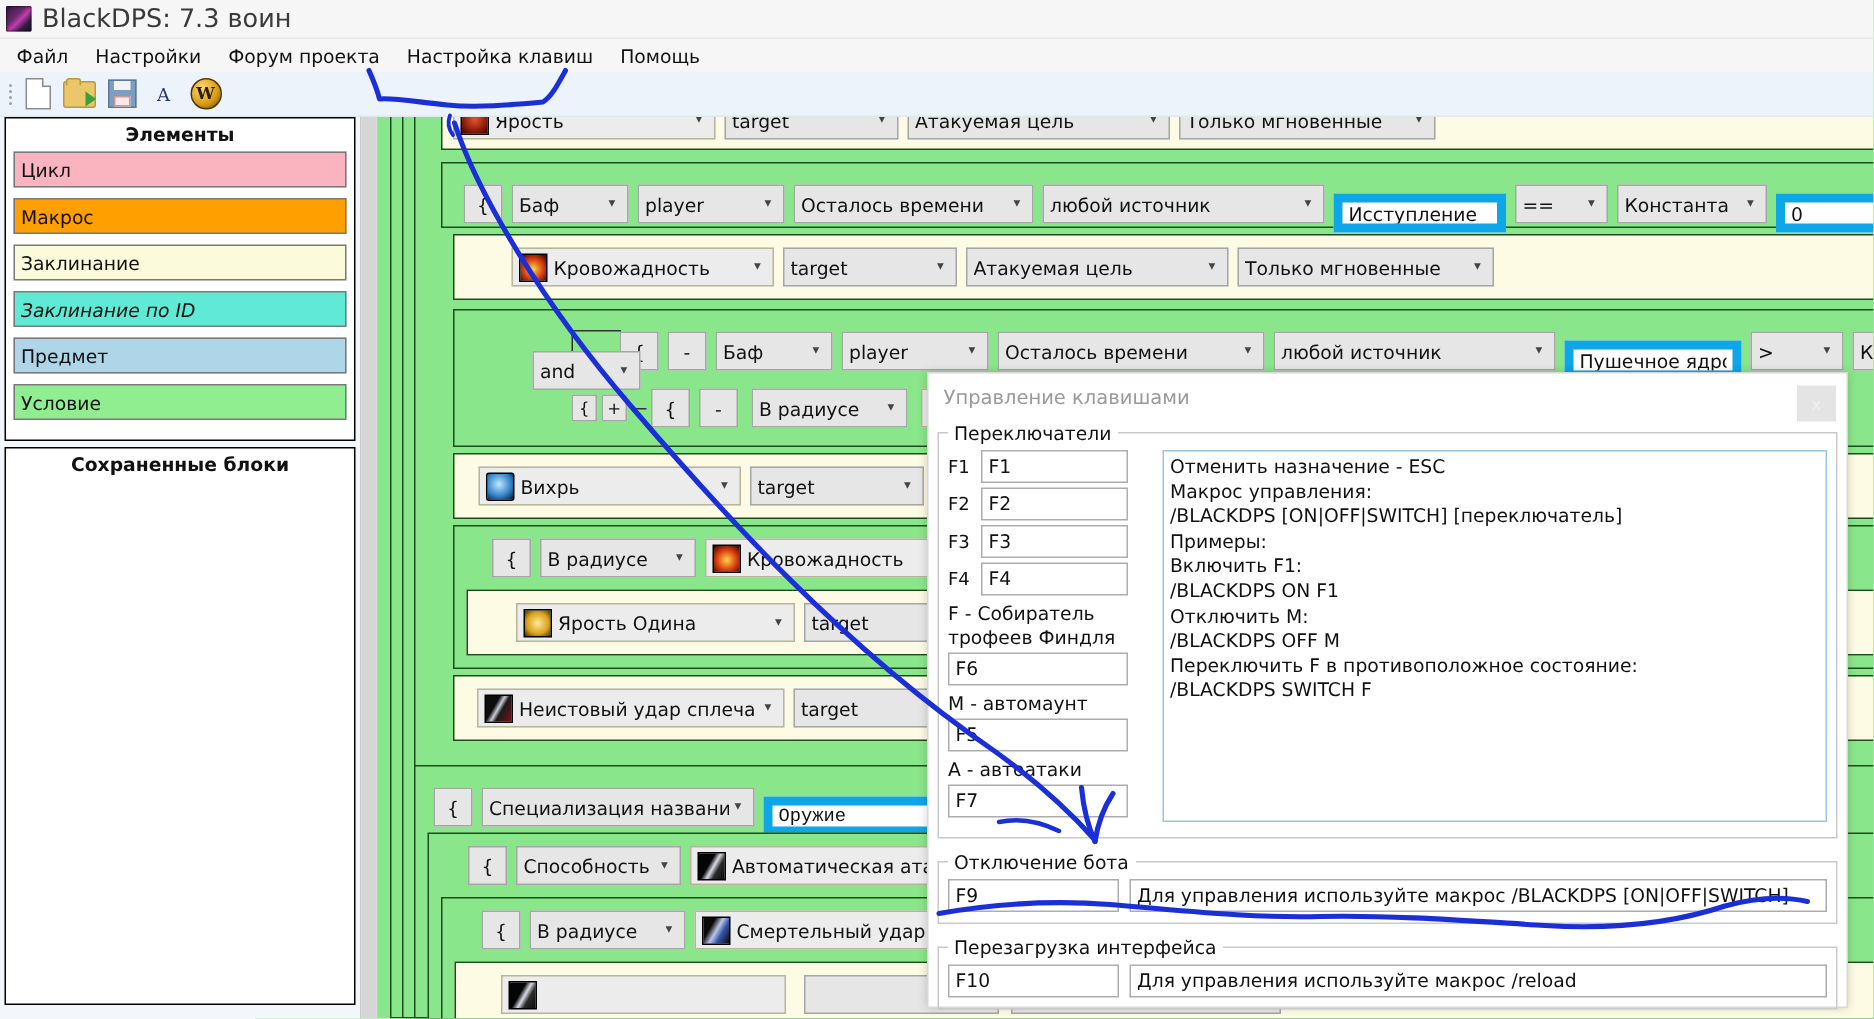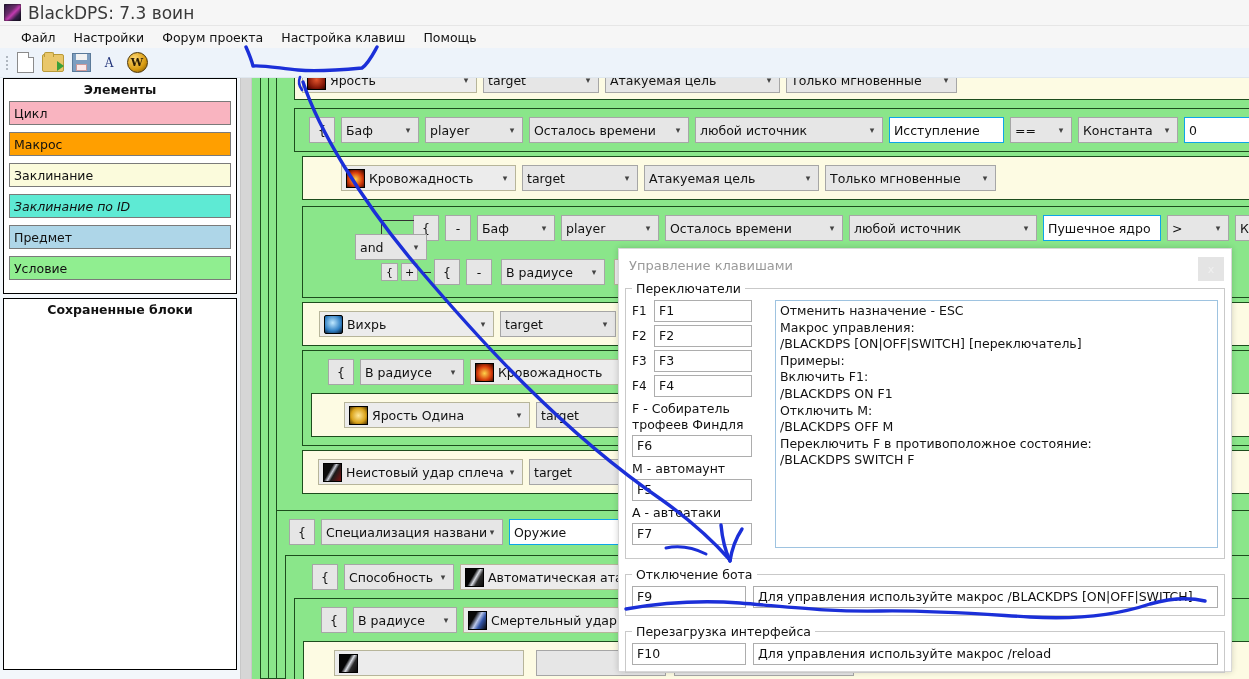--- a/index.html
+++ b/index.html
@@ -10,21 +10,21 @@
   }
   
   .titlebar{height:26px;background:#f6f6f6;display:flex;align-items:center;
     border-bottom:1px solid #e6e6e6;padding-left:4px;box-sizing:border-box;}
   .app-icon{width:17px;height:17px;margin-right:7px;border-radius:1px;
     background:linear-gradient(135deg,#2a1b3d 0%,#6b2b6b 40%,#c33bb0 55%,#331f44 75%,#1a1026 100%);
     box-shadow:inset 0 0 2px #000;flex:none;}
   .title-text{font-size:17px;color:#3a3a3a;}
   
   .menubar{height:22px;background:#f6f6f6;display:flex;align-items:center;
-    padding-left:12px;box-sizing:border-box;}
+    padding-left:2px;box-sizing:border-box;}
   .menu-item{font-size:12.5px;color:#111;padding:2px 9px;white-space:nowrap;cursor:default;}
   
   .toolbar{height:30px;background:#edf3fa;display:flex;align-items:center;
     padding-left:4px;box-sizing:border-box;border-bottom:1px solid #dfe7ef;}
   .grip{width:6px;height:18px;display:flex;flex-direction:column;justify-content:space-evenly;align-items:center;margin-right:2px;}
   .grip i{width:2px;height:2px;background:#9aa3ad;display:block;border-radius:50%;}
   .tb{width:26px;height:24px;display:flex;align-items:center;justify-content:center;margin-right:2px;}
   .ic-new{width:15px;height:19px;background:#fff;border:1px solid #8b8b8b;position:relative;}
   .ic-new:after{content:"";position:absolute;top:-1px;right:-1px;width:5px;height:5px;
     background:#edf3fa;border-left:1px solid #8b8b8b;border-bottom:1px solid #8b8b8b;}
@@ -50,21 +50,21 @@
   .gutter-thumb{height:100%;background:#d6d6d6;}
   
   .canvas{flex:1;position:relative;overflow:hidden;background:#fdfbe3;}
   .green{background:#8ae68a;}
   .grp{border:1px solid #1d4d1d;background:#8ae68a;box-sizing:border-box;}
   .row{display:flex;align-items:center;gap:6px;}
   .ctl{background:#e6e6e6;border:1px solid #a6a6a6;height:26px;display:flex;align-items:center;
     box-sizing:border-box;font-size:12.5px;padding:0 4px;white-space:nowrap;overflow:hidden;}
   .ctl .cap{flex:1;overflow:hidden;text-overflow:clip;}
   .ctl .arrow{width:12px;text-align:center;color:#444;font-size:9px;flex:none;}
-  .ctl.txt{background:#fff;border:1px solid #0ea5e9;}
+  .ctl.txt{background:#fff;border:6px solid #0ea5e9;margin-top:12px;}
   .ctl.spell{background:#ececec;border:1px solid #b7b59a;}
   .ctl.brace{width:26px;justify-content:center;background:#e6e6e6;}
   .ctl.mini{width:17px;height:18px;justify-content:center;font-size:11px;padding:0;}
   .sp-ic{width:19px;height:19px;margin-right:4px;flex:none;border:1px solid #000;box-sizing:border-box;}
   .ic-buistvo{background:radial-gradient(circle at 50% 45%,#e5552c,#7d1406 70%,#2b0700);}
   .ic-krov{background:radial-gradient(circle at 50% 55%,#ffd24a,#d63a0a 55%,#2a0400);}
   .ic-vihr{background:radial-gradient(circle at 45% 40%,#bfe8ff,#2f7fc4 60%,#08121f);border-radius:2px;}
   .ic-yarost{background:radial-gradient(circle at 50% 50%,#ffe89a,#d9a21a 60%,#4a3000);}
   .ic-udar{background:linear-gradient(120deg,#0d0d0d 35%,#c9ccd6 48%,#1b1b1b 60%,#7c1010 100%);}
   .ic-auto{background:linear-gradient(120deg,#050505 40%,#d8dbe2 55%,#2b2b2b 70%,#0b0b0b 100%);}
@@ -356,21 +356,21 @@
       </div>
     </div>
 
     <div class="grp" style="position:absolute;left:24px;top:432px;width:984px;height:169px;">
       <div class="row" style="position:absolute;left:12px;top:8px;">
         <div class="ctl brace">{</div>
         <div class="ctl" style="width:182px;">
           <span class="cap">Специализация название</span>
           <span class="arrow">▾</span>
         </div>
-        <div class="ctl txt" style="width:125px;">
+        <div class="ctl txt" style="width:125px;font-family:Liberation Mono, monospace;">
           <span class="cap">Оружие</span>
         </div>
       </div>
 
       <div class="grp" style="position:absolute;left:8px;top:44px;width:976px;height:125px;">
         <div class="row" style="position:absolute;left:26px;top:8px;">
           <div class="ctl brace">{</div>
           <div class="ctl" style="width:110px;">
             <span class="cap">Способность</span>
             <span class="arrow">▾</span>

